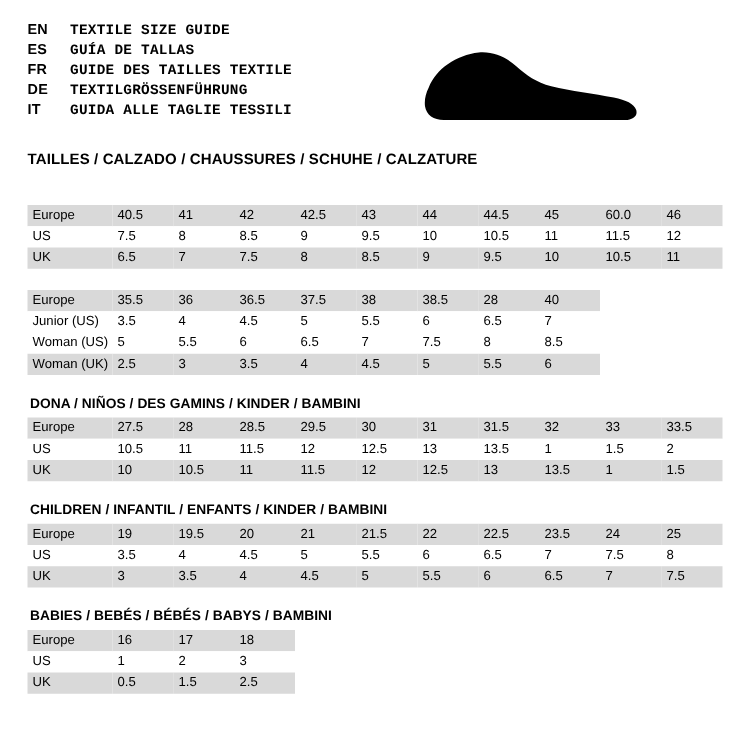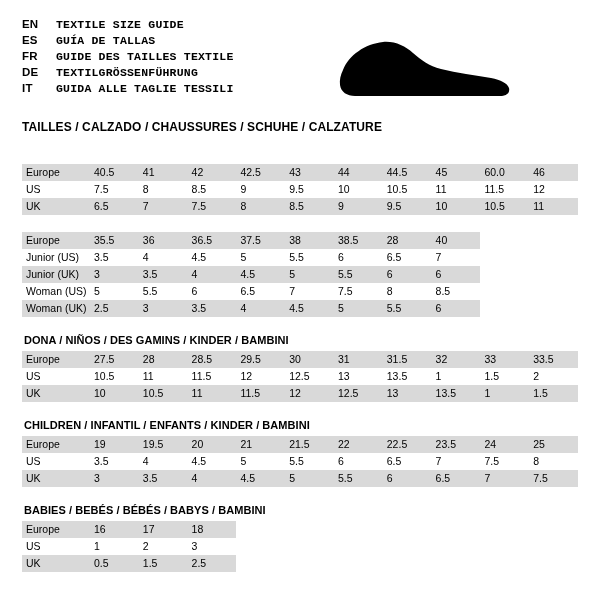--- a/index.html
+++ b/index.html
@@ -233,33 +233,20 @@
               <td>4</td>
               <td>4.5</td>
               <td>5</td>
               <td>5.5</td>
               <td>6</td>
               <td>6.5</td>
               <td>7</td>
               <td style="background: rgb(255, 255, 255);"></td>
               <td style="background: rgb(255, 255, 255);"></td>
             </tr>
-            <tr class="shaded">
-              <td class="rowlabel">Junior (UK)</td>
-              <td>3</td>
-              <td>3.5</td>
-              <td>4</td>
-              <td>4.5</td>
-              <td>5</td>
-              <td>5.5</td>
-              <td>6</td>
-              <td>6</td>
-              <td style="background: rgb(255, 255, 255);"></td>
-              <td style="background: rgb(255, 255, 255);"></td>
-            </tr>
             <tr class="plain">
               <td class="rowlabel">Woman (US)</td>
               <td>5</td>
               <td>5.5</td>
               <td>6</td>
               <td>6.5</td>
               <td>7</td>
               <td>7.5</td>
               <td>8</td>
               <td>8.5</td>

